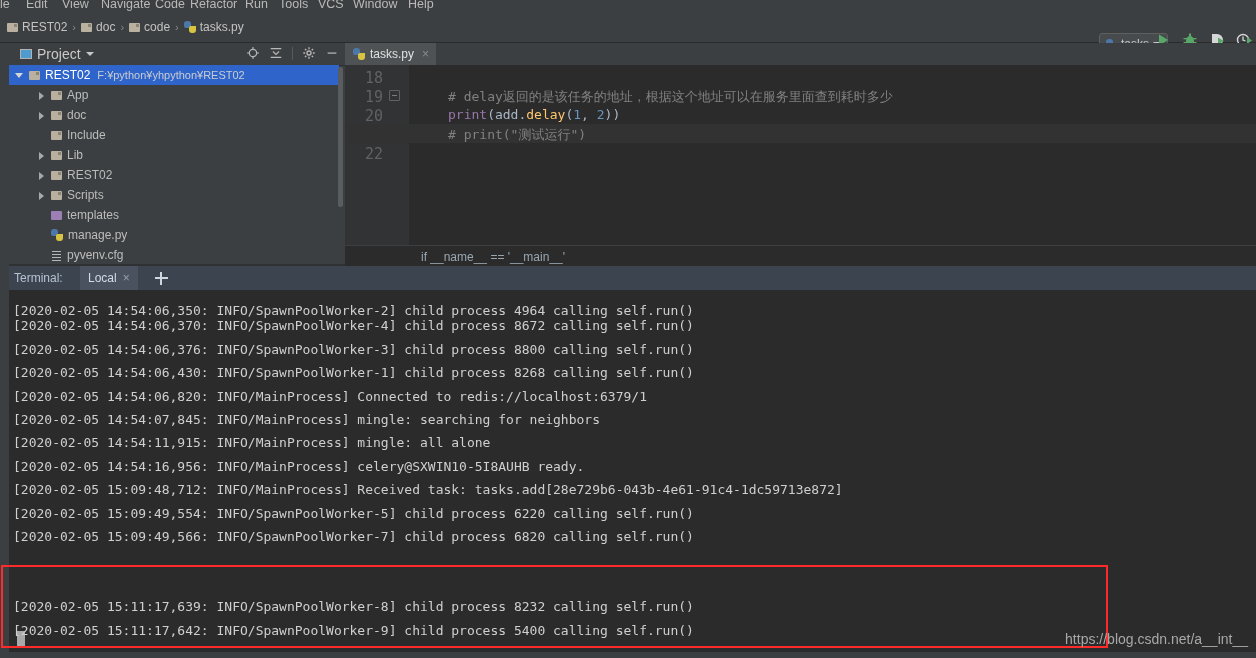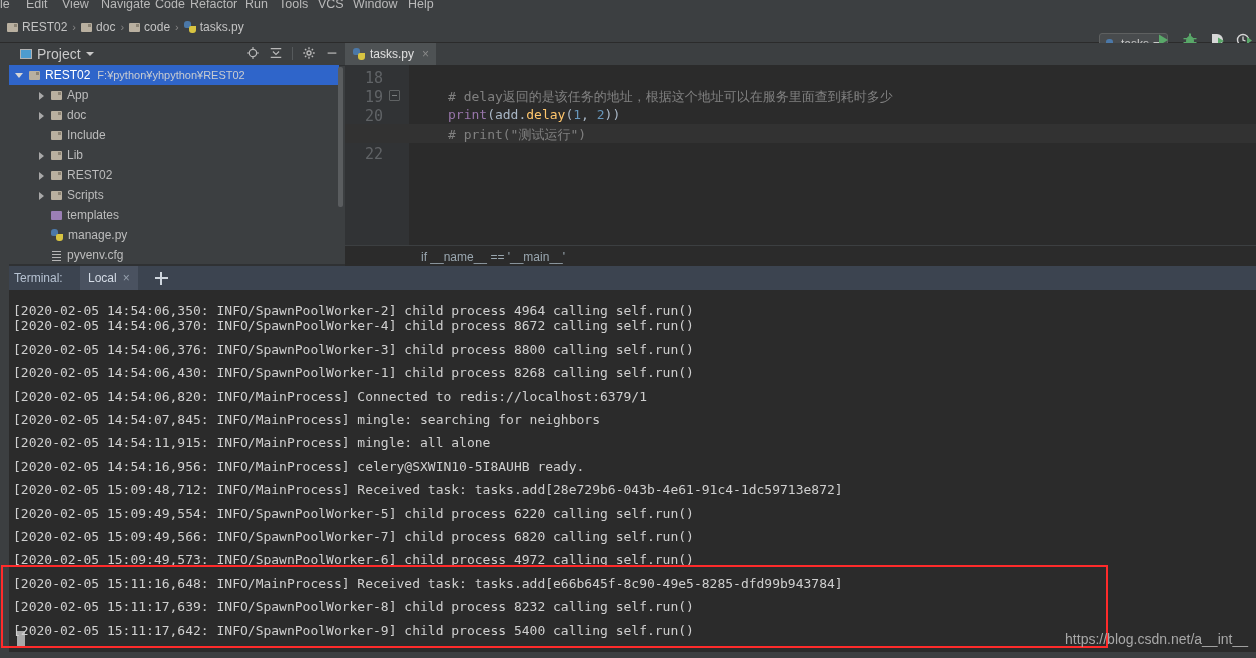--- a/index.html
+++ b/index.html
@@ -356,22 +356,20 @@
         <div class="logline" style="top: 28.4px;">[2020-02-05 14:54:06,370: INFO/SpawnPoolWorker-4] child process 8672 calling self.run()</div>
         <div class="logline" style="top: 51.8px;">[2020-02-05 14:54:06,376: INFO/SpawnPoolWorker-3] child process 8800 calling self.run()</div>
         <div class="logline" style="top: 75.2px;">[2020-02-05 14:54:06,430: INFO/SpawnPoolWorker-1] child process 8268 calling self.run()</div>
         <div class="logline" style="top: 98.6px;">[2020-02-05 14:54:06,820: INFO/MainProcess] Connected to redis://localhost:6379/1</div>
         <div class="logline" style="top: 122px;">[2020-02-05 14:54:07,845: INFO/MainProcess] mingle: searching for neighbors</div>
         <div class="logline" style="top: 145.4px;">[2020-02-05 14:54:11,915: INFO/MainProcess] mingle: all alone</div>
         <div class="logline" style="top: 168.8px;">[2020-02-05 14:54:16,956: INFO/MainProcess] celery@SXWIN10-5I8AUHB ready.</div>
         <div class="logline" style="top: 192.2px;">[2020-02-05 15:09:48,712: INFO/MainProcess] Received task: tasks.add[28e729b6-043b-4e61-91c4-1dc59713e872]</div>
         <div class="logline" style="top: 215.6px;">[2020-02-05 15:09:49,554: INFO/SpawnPoolWorker-5] child process 6220 calling self.run()</div>
         <div class="logline" style="top: 239px;">[2020-02-05 15:09:49,566: INFO/SpawnPoolWorker-7] child process 6820 calling self.run()</div>
-        <div class="logline" style="top: 262.4px;">[2020-02-05 15:09:49,573: INFO/SpawnPoolWorker-6] child process 4972 calling self.run()</div>
-        <div class="logline" style="top: 285.8px;">[2020-02-05 15:11:16,648: INFO/MainProcess] Received task: tasks.add[e66b645f-8c90-49e5-8285-dfd99b943784]</div>
         <div class="logline" style="top: 309.2px;">[2020-02-05 15:11:17,639: INFO/SpawnPoolWorker-8] child process 8232 calling self.run()</div>
         <div class="logline" style="top: 332.6px;">[2020-02-05 15:11:17,642: INFO/SpawnPoolWorker-9] child process 5400 calling self.run()</div>
       </div>
   </div>
 
   <div class="redbox"></div>
   <div class="watermark">https://blog.csdn.net/a__int__</div>
   <div class="bottomedge"></div>
 </div>
 

